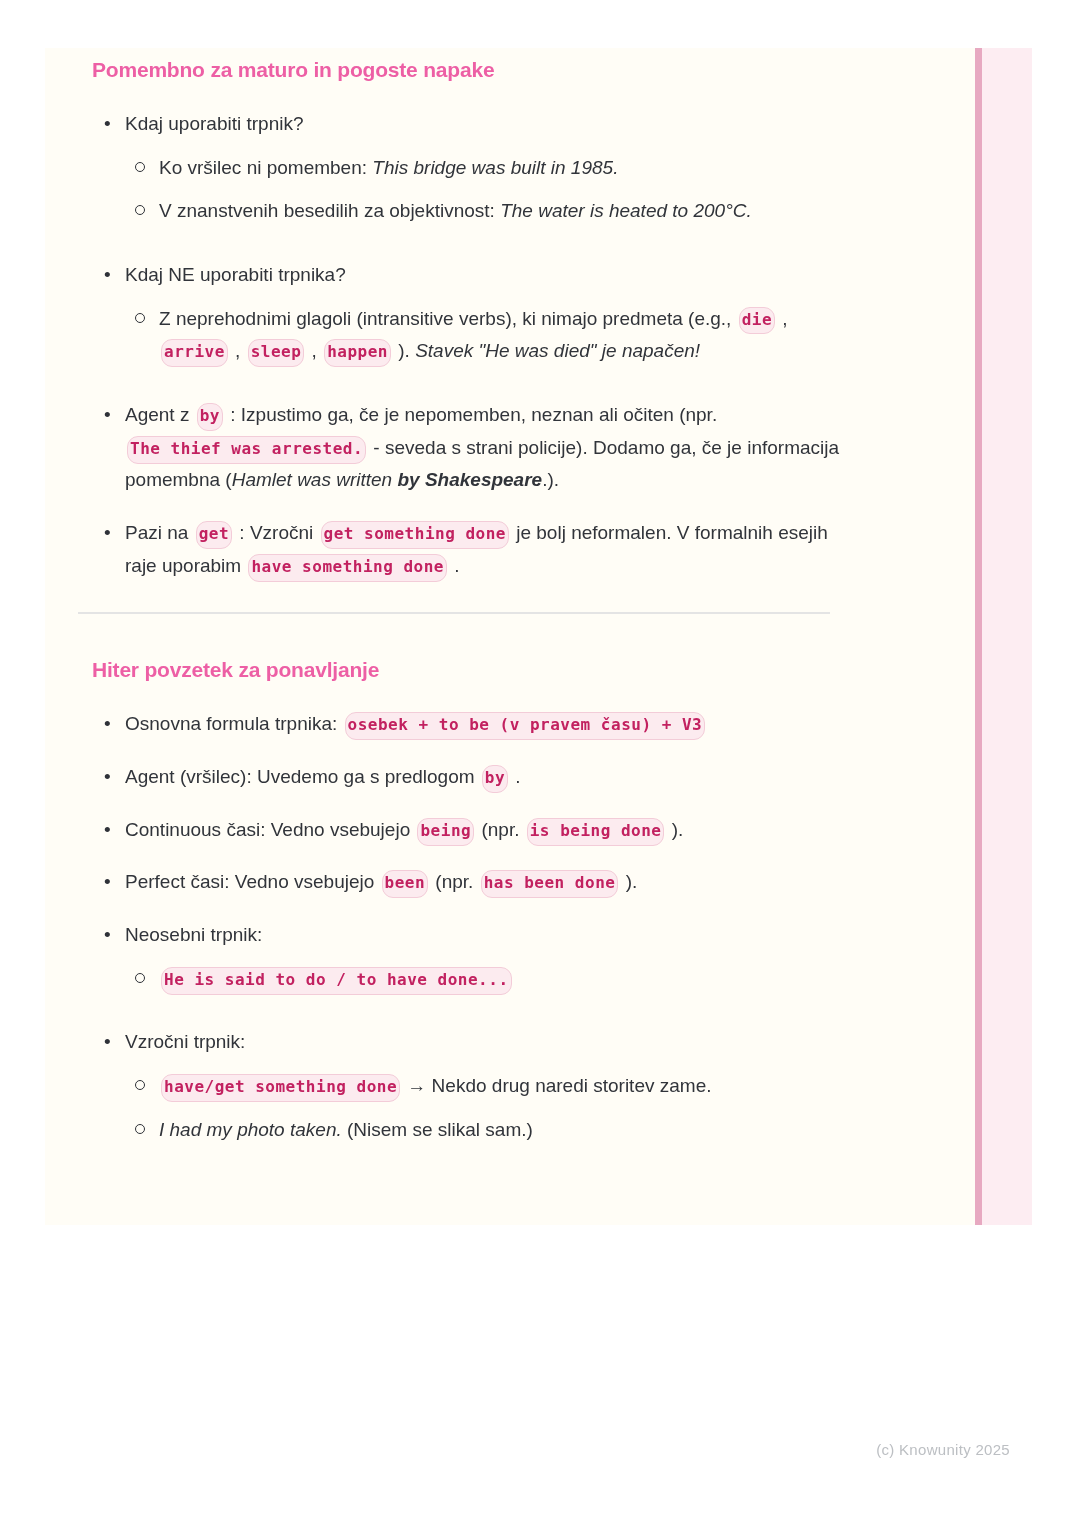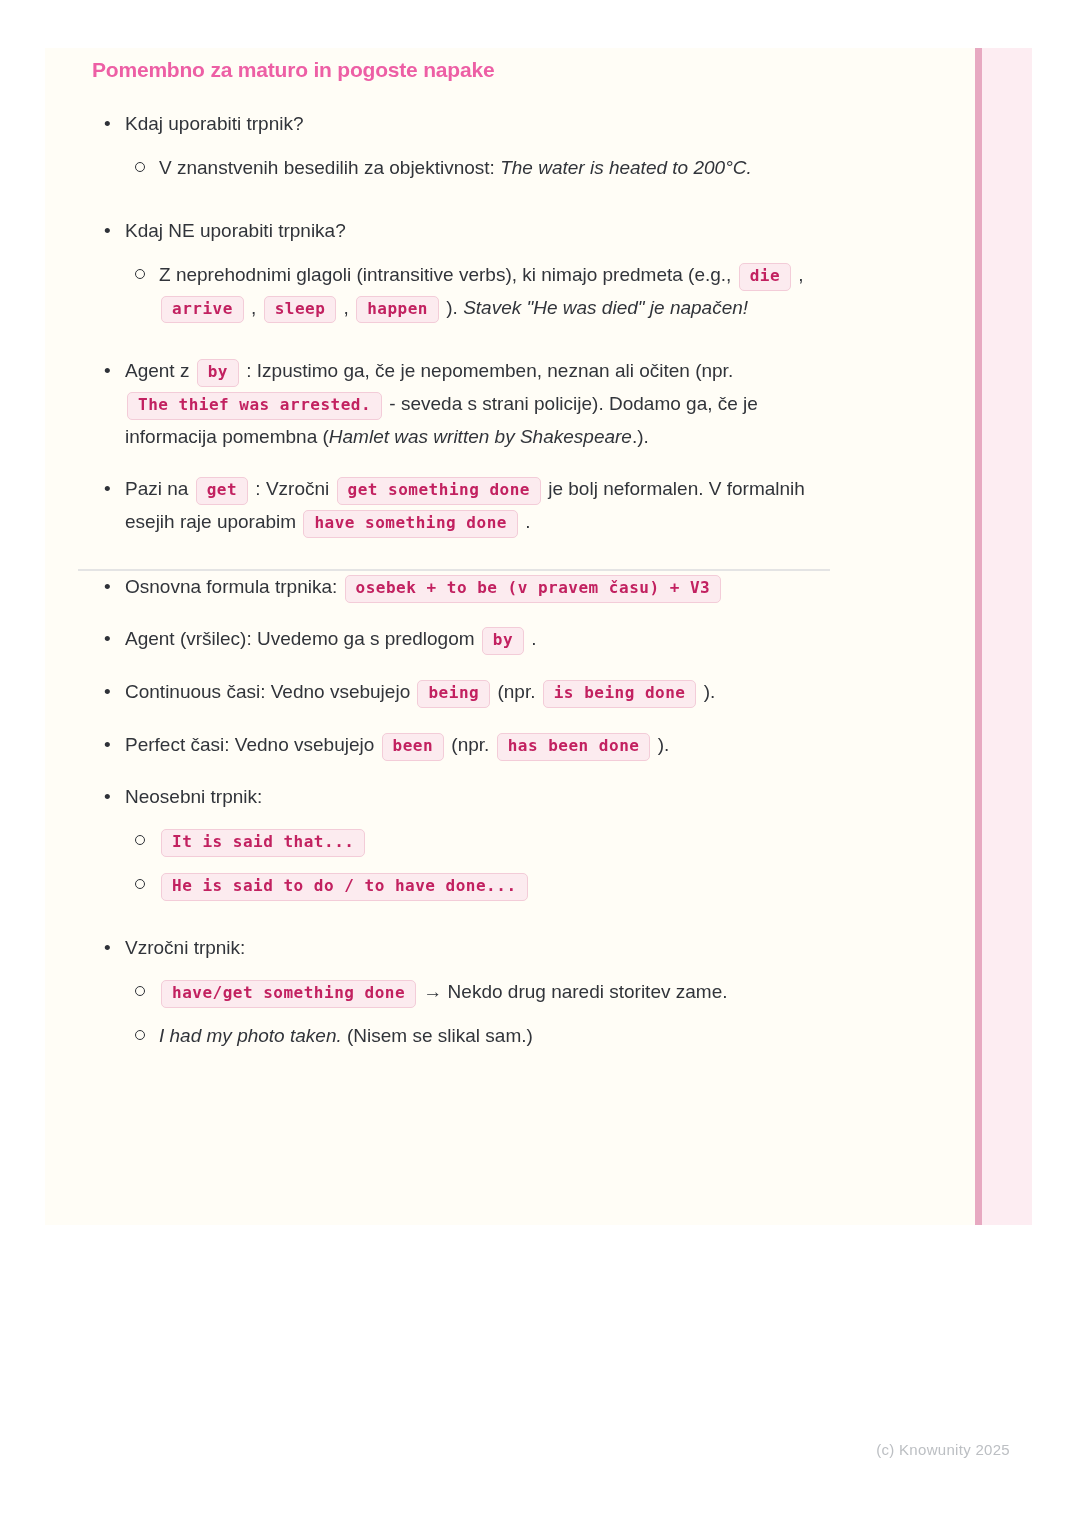--- a/index.html
+++ b/index.html
@@ -32,29 +32,29 @@
   li.l1{margin-bottom:20px;}
   li.l2{margin:11px 0;}
   .bullet{flex:0 0 21px;font-size:19px;line-height:1.72;color:#2f3238;}
   .dot{
     flex:0 0 auto;width:8px;height:8px;margin:10px 14px 0 0;
     border:1.6px solid #2f3238;border-radius:50%;
   }
   .txt{flex:1;font-size:19px;line-height:1.72;}
   .txt .b{font-weight:400;}
   .txt .i{font-style:italic;}
-  .txt .bi{font-weight:400;font-style:italic;}
+  .txt .bi{font-weight:700;font-style:italic;}
   .chip{
     display:inline-block;white-space:nowrap;
     font-family:"DejaVu Sans Mono","Liberation Mono",monospace;
     font-weight:700;font-size:16px;line-height:1.3;letter-spacing:0.5px;
     color:var(--chip-text,#c22160);
     background:var(--chip-bg,#fcebef);
     border:1.5px solid var(--chip-border,#f3ccd8);
-    border-radius:5px;padding:2px 10px 3px;margin:0 2px;
+    border-radius:11px;padding:2px 2px 3px;margin:0 2px;
   }
   hr.divider{
     border:none;border-top:2px solid #e4e4e4;
     width:752px;margin:30px 0 0 -14px;
   }
   .footer{
     position:absolute;top:1441px;right:70px;
     font-size:15px;color:#bcbfc3;letter-spacing:0.3px;
   }
 </style>
@@ -63,20 +63,24 @@
 
 <div class="card">
   <div class="strip"></div>
   <div class="content" id="sections-root">
       <section class="sec-0">
         <h2 class="section-title">Pomembno za maturo in pogoste napake</h2>
         <ul class="l1">
           <li class="l1">
             <span class="bullet">•</span>
             <div class="txt"><span class="b">Kdaj uporabiti trpnik?</span><ul class="l2">
+                <li class="l2">
+                  <span class="dot"></span>
+                  <div class="txt"><span class="n">Ko vršilec ni pomemben: </span><span class="i">This bridge was built in 1985.</span></div>
+                </li>
                 <li class="l2">
                   <span class="dot"></span>
                   <div class="txt"><span class="n">V znanstvenih besedilih za objektivnost: </span><span class="i">The water is heated to 200°C.</span></div>
                 </li>
               </ul></div>
           </li>
           <li class="l1">
             <span class="bullet">•</span>
             <div class="txt"><span class="b">Kdaj NE uporabiti trpnika?</span><ul class="l2">
                 <li class="l2">
@@ -90,44 +94,41 @@
             <div class="txt"><span class="b">Agent z </span><span class="chip">by</span><span class="b"> : </span><span class="n">Izpustimo ga, če je nepomemben, neznan ali očiten (npr. </span><span class="chip">The thief was arrested.</span><span class="n"> - seveda s strani policije). Dodamo ga, če je informacija pomembna (</span><span class="i">Hamlet was written </span><span class="bi">by Shakespeare</span><span class="n">.).</span></div>
           </li>
           <li class="l1">
             <span class="bullet">•</span>
             <div class="txt"><span class="b">Pazi na </span><span class="chip">get</span><span class="b"> : </span><span class="n">Vzročni </span><span class="chip">get something done</span><span class="n"> je bolj neformalen. V formalnih esejih raje uporabim </span><span class="chip">have something done</span><span class="n"> .</span></div>
           </li>
         </ul>
         <hr class="divider">
       </section>
       <section class="sec-1">
+        <h2 class="section-title">Hiter povzetek za ponavljanje</h2>
         <ul class="l1">
           <li class="l1">
             <span class="bullet">•</span>
             <div class="txt"><span class="b">Osnovna formula trpnika: </span><span class="chip">osebek + to be (v pravem času) + V3</span></div>
           </li>
           <li class="l1">
             <span class="bullet">•</span>
             <div class="txt"><span class="b">Agent (vršilec): </span><span class="n">Uvedemo ga s predlogom </span><span class="chip">by</span><span class="n"> .</span></div>
           </li>
           <li class="l1">
             <span class="bullet">•</span>
             <div class="txt"><span class="b">Continuous časi: </span><span class="n">Vedno vsebujejo </span><span class="chip">being</span><span class="n"> (npr. </span><span class="chip">is being done</span><span class="n"> ).</span></div>
           </li>
           <li class="l1">
             <span class="bullet">•</span>
             <div class="txt"><span class="b">Perfect časi: </span><span class="n">Vedno vsebujejo </span><span class="chip">been</span><span class="n"> (npr. </span><span class="chip">has been done</span><span class="n"> ).</span></div>
           </li>
           <li class="l1">
             <span class="bullet">•</span>
             <div class="txt"><span class="b">Neosebni trpnik:</span><ul class="l2">
-                <li class="l2">
-                  <span class="dot"></span>
-                  <div class="txt"><span class="chip">It is said that...</span></div>
-                </li>
                 <li class="l2">
                   <span class="dot"></span>
                   <div class="txt"><span class="chip">He is said to do / to have done...</span></div>
                 </li>
               </ul></div>
           </li>
           <li class="l1">
             <span class="bullet">•</span>
             <div class="txt"><span class="b">Vzročni trpnik:</span><ul class="l2">
                 <li class="l2">

